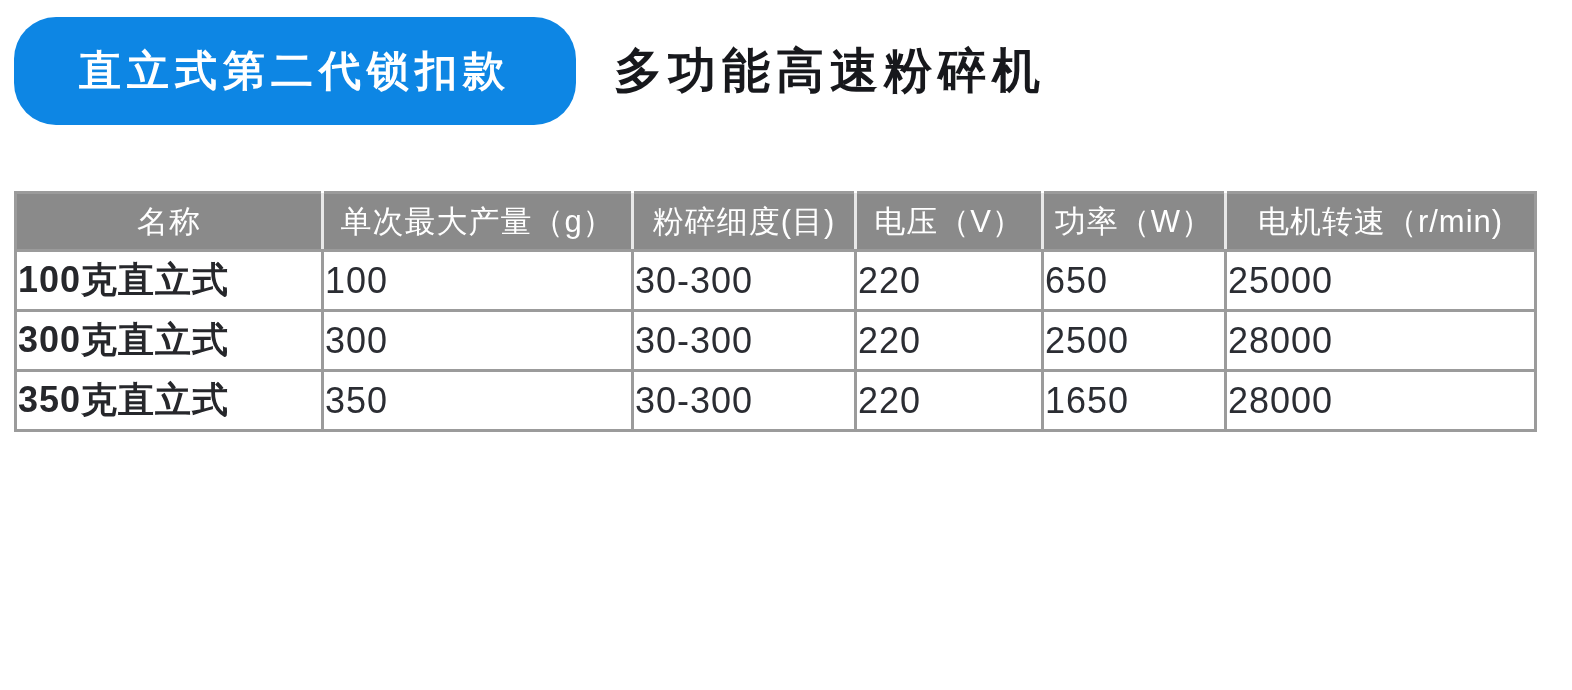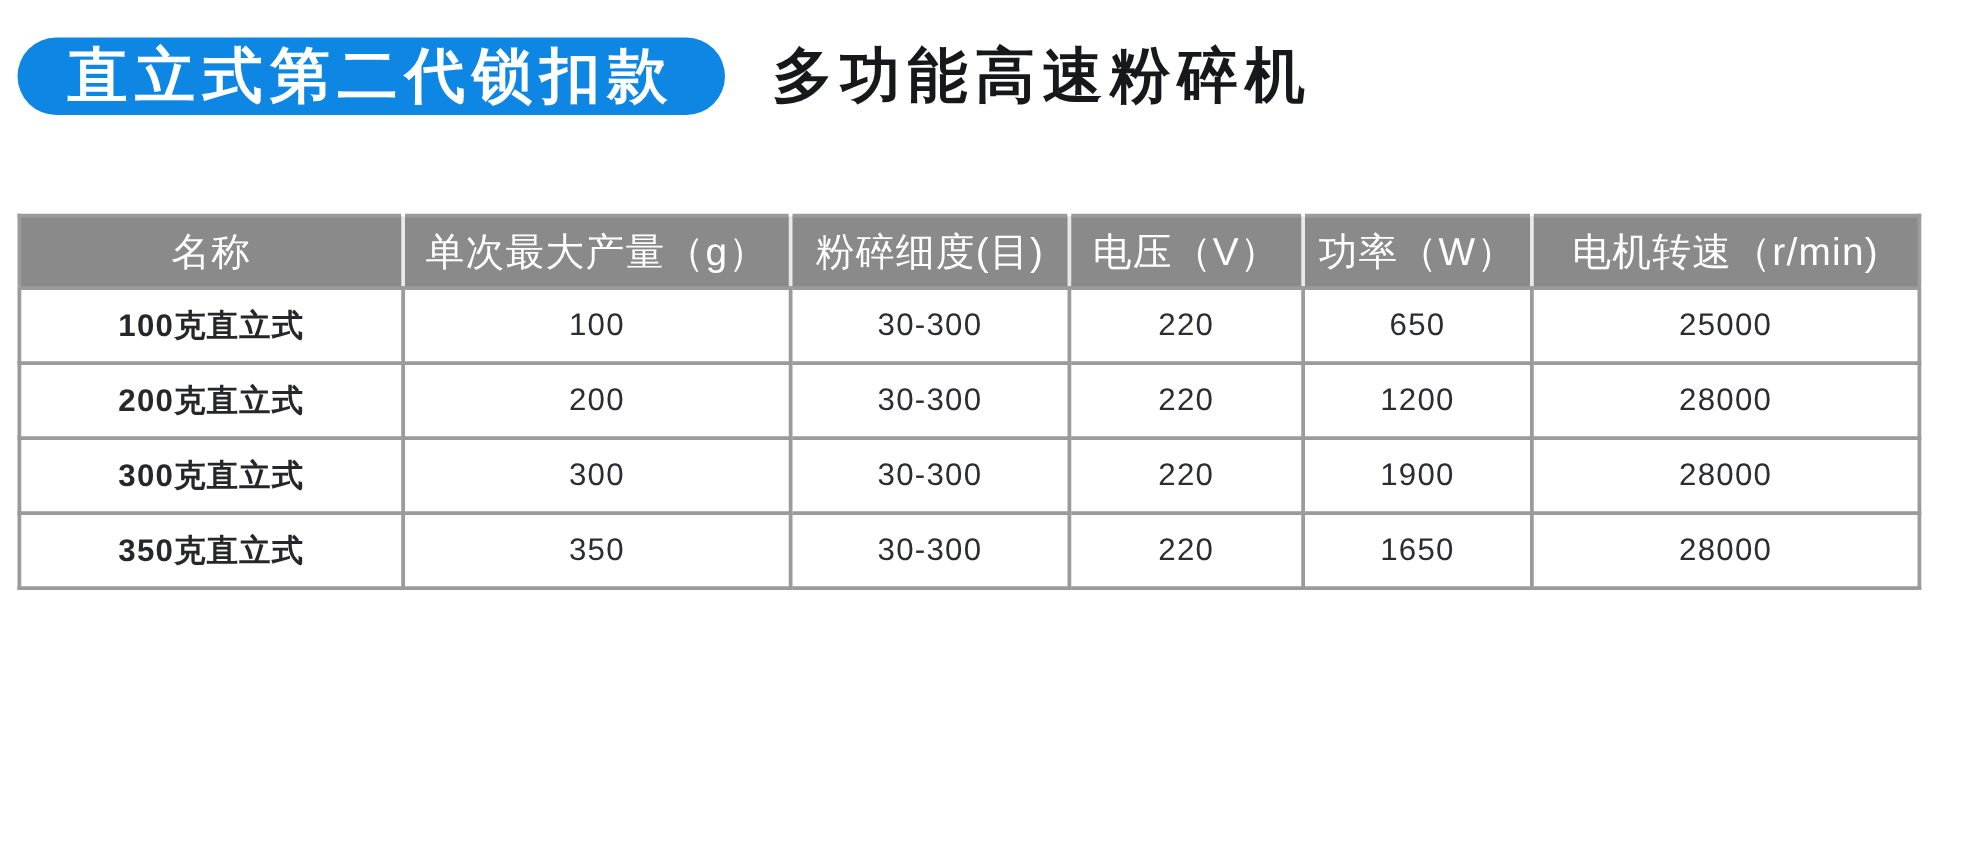--- a/index.html
+++ b/index.html
@@ -16,29 +16,29 @@
     font-family:"Liberation Sans","DejaVu Sans",sans-serif;
     overflow:hidden;
   }
   .top{
     display:flex;
     align-items:center;
     padding:17px 0 0 14px;
     gap:26px;
   }
   .badge{
-    height:62px;
+    height:108px;
     min-width:562px;
     display:inline-flex;
     align-items:center;
     justify-content:center;
     background:var(--accent);
     color:#ffffff;
     border-radius:42px;
-    font-size:48px;
+    font-size:42px;
     font-weight:700;
     letter-spacing:6px;
     padding:0 40px;
   }
   .title{
     margin:12px;
     font-size:48px;
     font-weight:800;
     color:#17181c;
     letter-spacing:6px;
@@ -66,23 +66,23 @@
     border-left:3px solid rgba(255,255,255,0.8);
     border-bottom:3px solid var(--border);
     letter-spacing:1px;
     white-space:nowrap;
     text-align:center;
     padding:0 4px;
   }
   th:first-child{border-left:none;}
   td{
     height:60px;
-    text-align:center;
+    text-align:left;
     vertical-align:middle;
-    font-size:25px;
+    font-size:36px;
     color:var(--text-dark);
     border:3px solid var(--border);
     background:#ffffff;
     letter-spacing:1px;
   }
   td:first-child{
     font-weight:700;
     color:#26272b;
   }
 </style>
@@ -117,33 +117,25 @@
     <tbody id="body-rows">
         <tr>
           <td>100克直立式</td>
           <td>100</td>
           <td>30-300</td>
           <td>220</td>
           <td>650</td>
           <td>25000</td>
         </tr>
         <tr>
-          <td>200克直立式</td>
-          <td>200</td>
-          <td>30-300</td>
-          <td>220</td>
-          <td>1200</td>
-          <td>28000</td>
-        </tr>
-        <tr>
           <td>300克直立式</td>
           <td>300</td>
           <td>30-300</td>
           <td>220</td>
-          <td>1900</td>
+          <td>2500</td>
           <td>28000</td>
         </tr>
         <tr>
           <td>350克直立式</td>
           <td>350</td>
           <td>30-300</td>
           <td>220</td>
           <td>1650</td>
           <td>28000</td>
         </tr>

